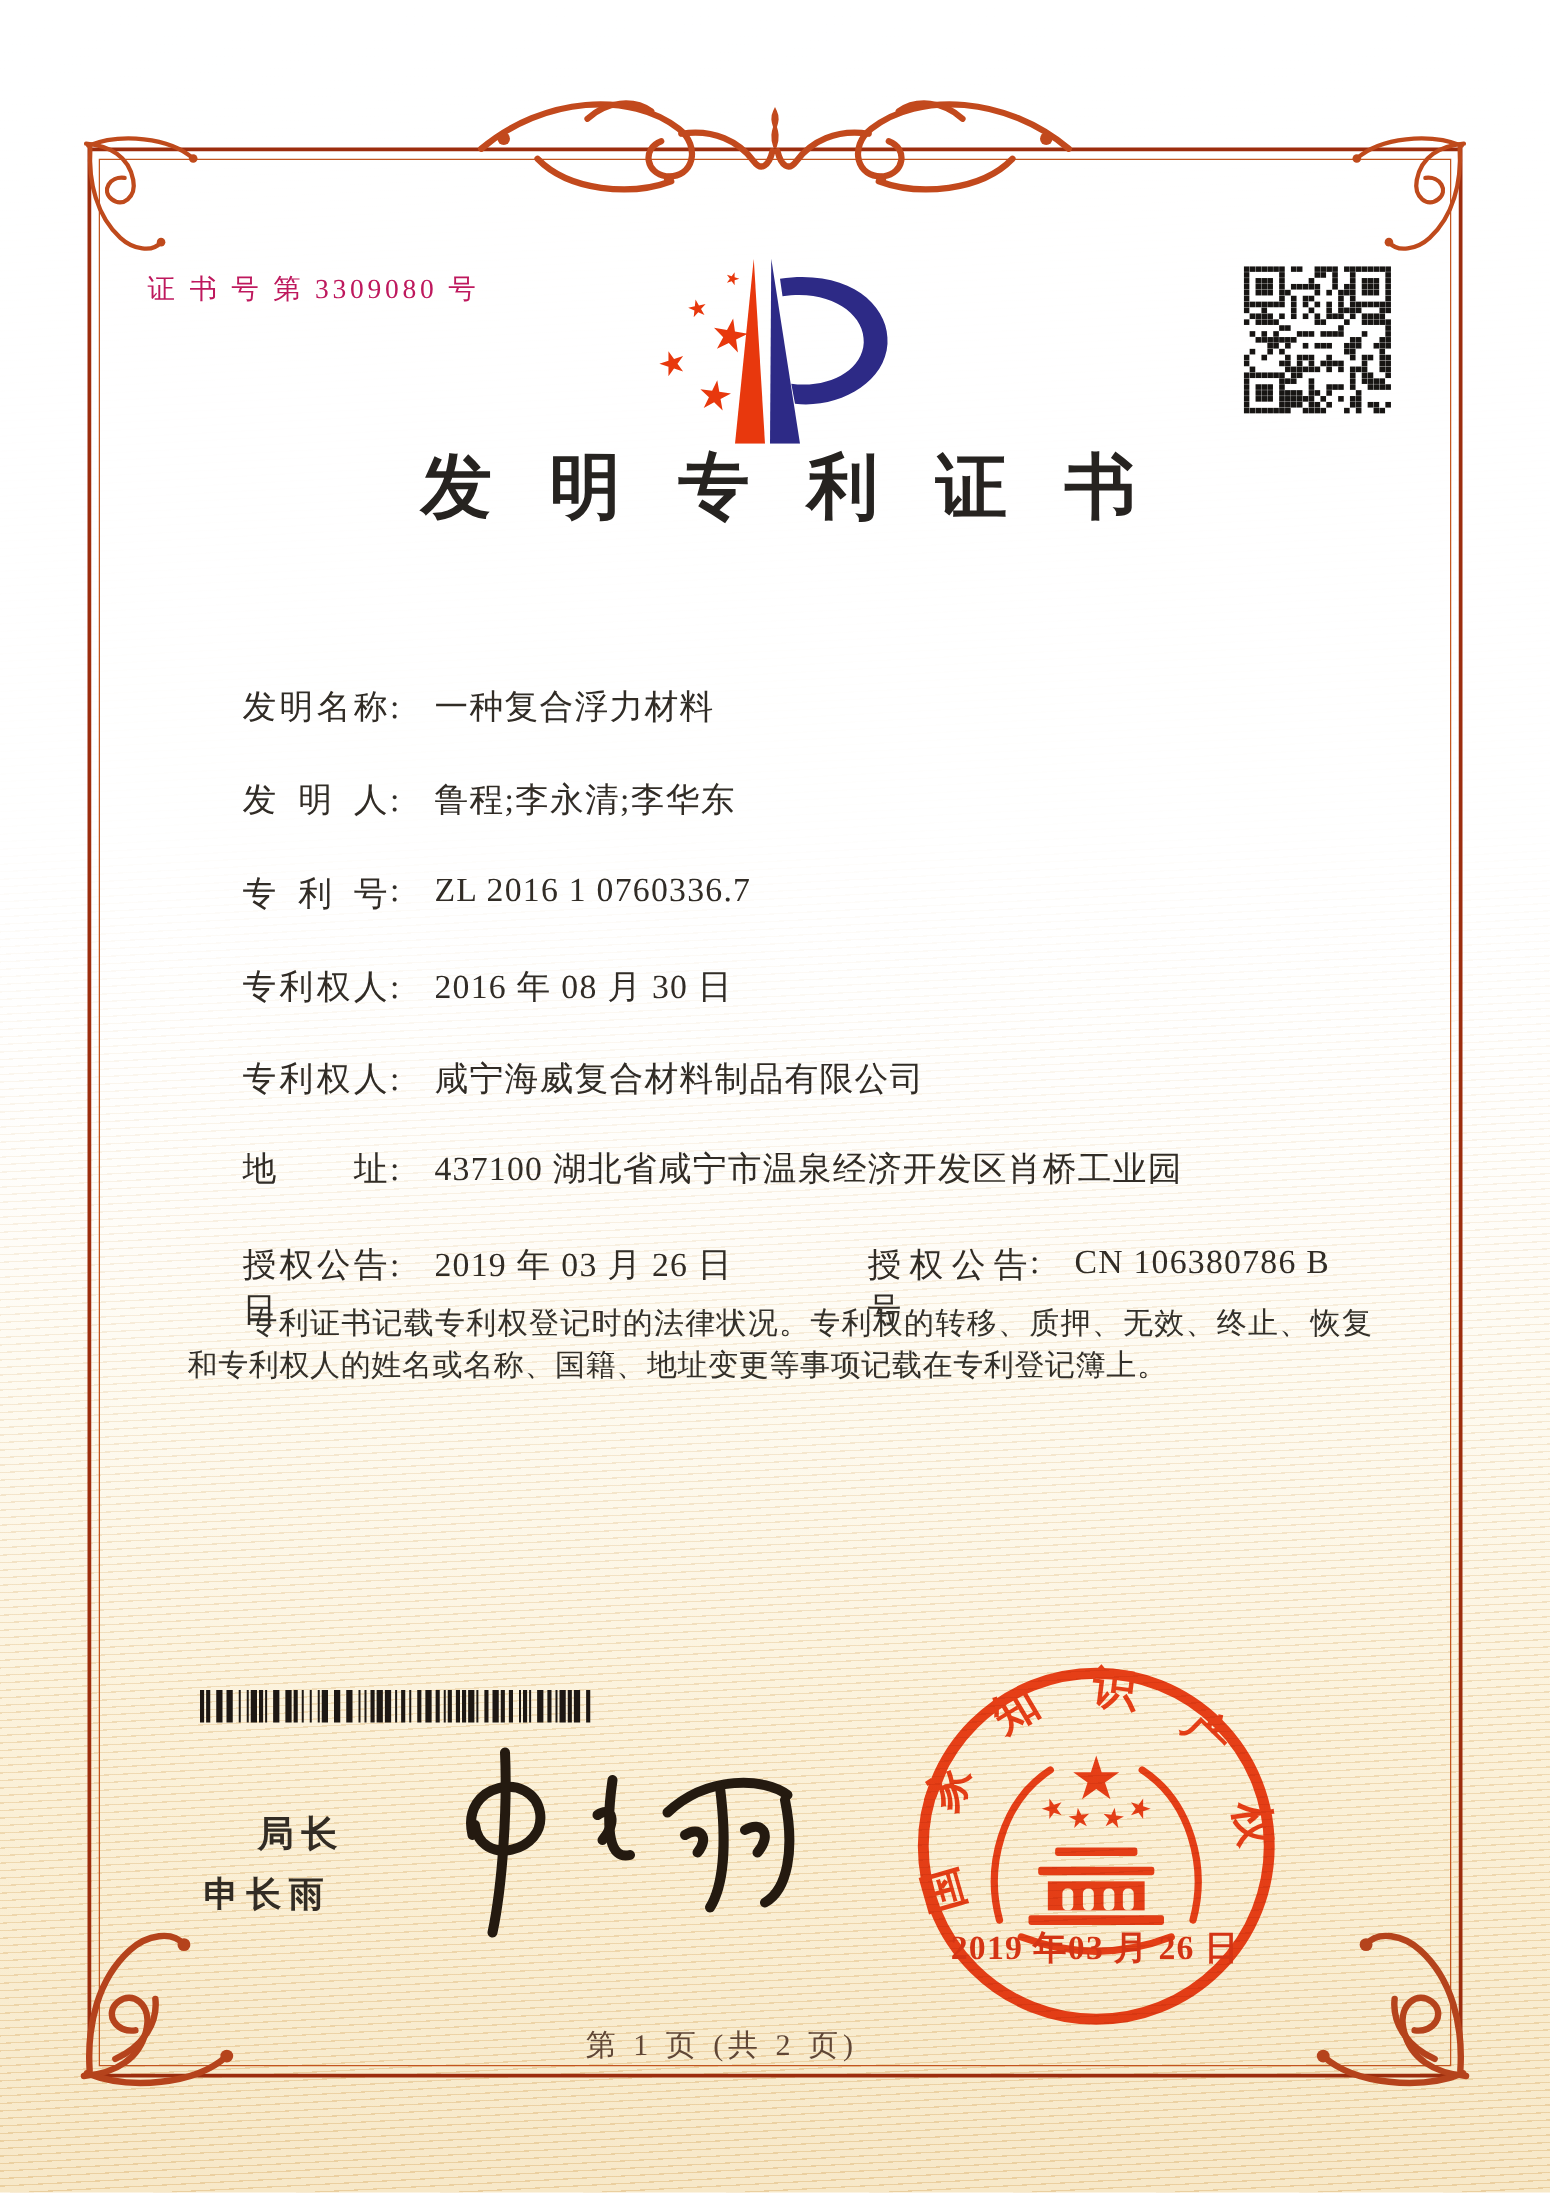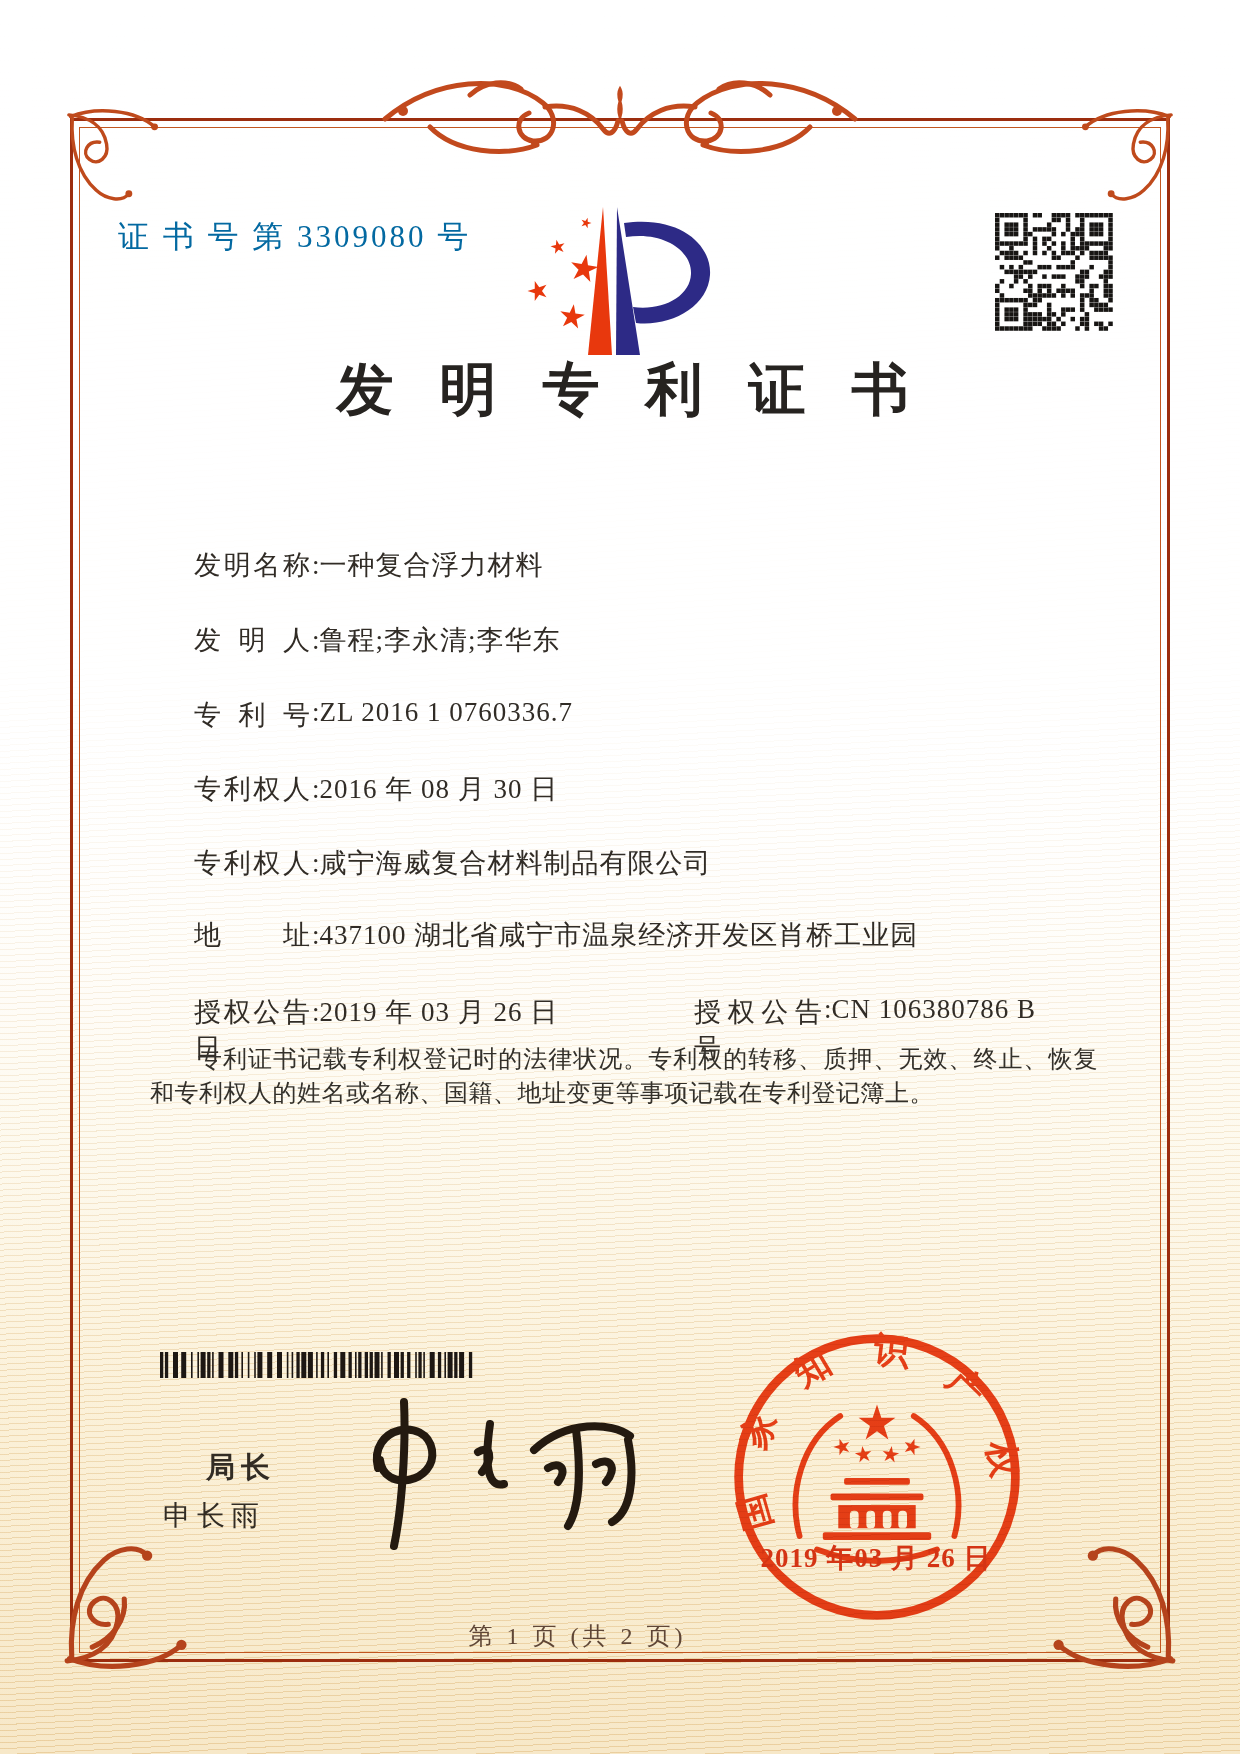--- a/index.html
+++ b/index.html
@@ -15,34 +15,34 @@
   .wave-cover{position:absolute;inset:0;
     background:linear-gradient(180deg,#ffffff 0%,rgba(255,255,255,.97) 38%,rgba(255,255,255,.55) 58%,rgba(255,252,244,.18) 78%,rgba(255,252,244,0) 100%);
     pointer-events:none;}
   
   .frame-outer{position:absolute;left:70px;top:118px;width:1100px;height:1544px;
     border:3px solid #9c2d0e;box-sizing:border-box;}
   .frame-inner{position:absolute;left:6px;top:6px;right:6px;bottom:6px;
     border:1px solid #c2561f;}
   .ornament{position:absolute;pointer-events:none;}
   .txt{position:absolute;white-space:nowrap;}
-  .cert-no{left:118px;top:216px;font-size:31px;letter-spacing:3px;color:#0369a1;}
+  .cert-no{left:118px;top:216px;font-size:22px;letter-spacing:3px;color:#be185d;}
   .title{left:5px;right:0;top:352px;text-align:center;font-size:57px;font-weight:bold;
     letter-spacing:46px;padding-left:46px;color:#262320;}
   .frow{position:absolute;left:150px;font-size:27px;color:#312c26;}
   .flabel{display:inline-block;width:116px;text-align:justify;text-align-last:justify;vertical-align:top;margin-left:44px;}
   .fcolon{display:inline-block;margin-left:2px;}
-  .fvalue{margin-left:0;letter-spacing:1px;text-align:right;}
+  .fvalue{margin-left:28px;letter-spacing:1px;text-align:right;}
   .grant-pair2{position:absolute;left:500px;top:0;}
   .paras{position:absolute;left:150px;top:1042px;width:948px;font-size:24px;line-height:34px;
     color:#33302a;text-align:justify;letter-spacing:.5px;white-space:normal;}
   .paras p{margin:0;text-indent:2em;}
   .barcode{position:absolute;left:160px;top:1352px;}
   .director-title{left:163px;top:1448px;font-size:29px;font-weight:bold;color:#322c24;letter-spacing:6px;margin-left:43px;}
-  .director-name{left:163px;top:1497px;font-size:28px;font-weight:normal;color:#322c24;letter-spacing:6px;}
+  .director-name{left:163px;top:1497px;font-size:28px;font-weight:bold;color:#322c24;letter-spacing:6px;}
   .signature{position:absolute;left:338px;top:1388px;}
   .seal{position:absolute;left:727px;top:1327px;mix-blend-mode:multiply;opacity:.95;}
   .seal-date{left:745px;top:1540px;width:262px;text-align:center;font-size:27px;color:#d43414;
     font-weight:bold;letter-spacing:1px;}
   .footer{left:0;right:85px;top:1620px;text-align:center;font-size:24px;color:#5f4636;letter-spacing:4px;}
   .qr{position:absolute;left:995px;top:213px;}
   .logo{position:absolute;left:520px;top:205px;}
 </style>
 </head>
 <body>

